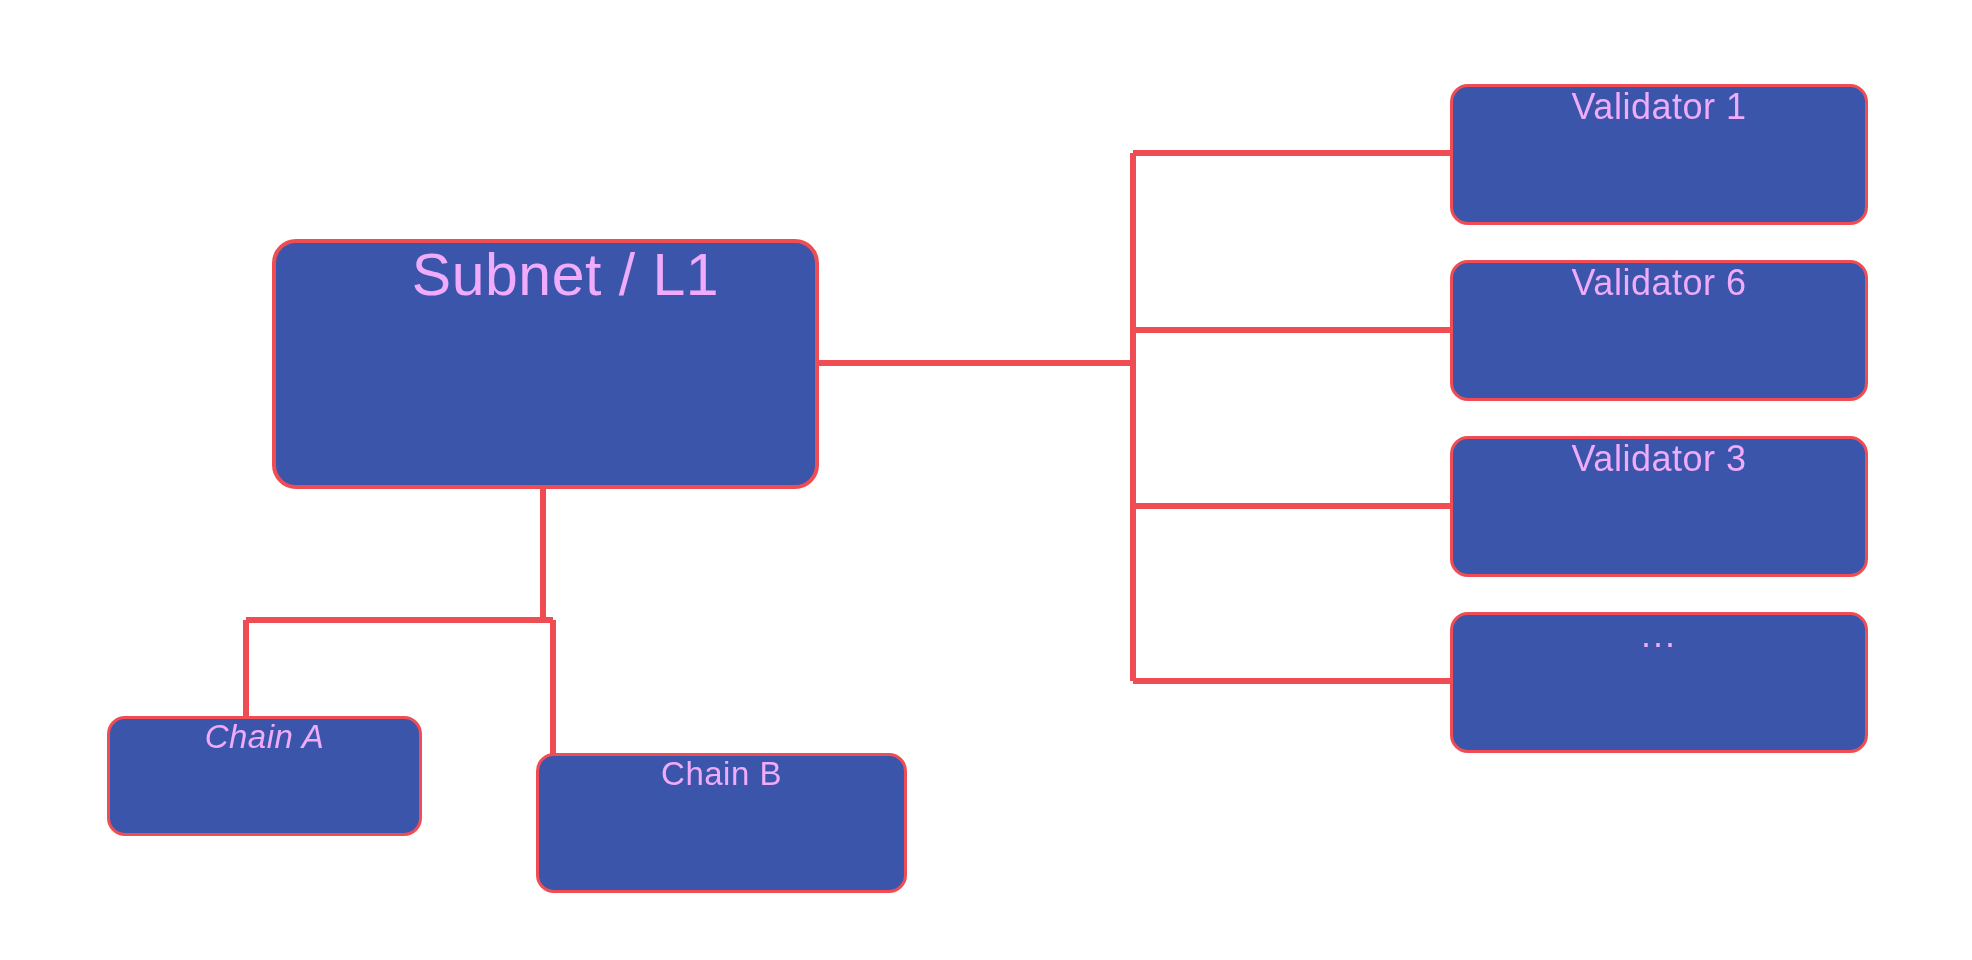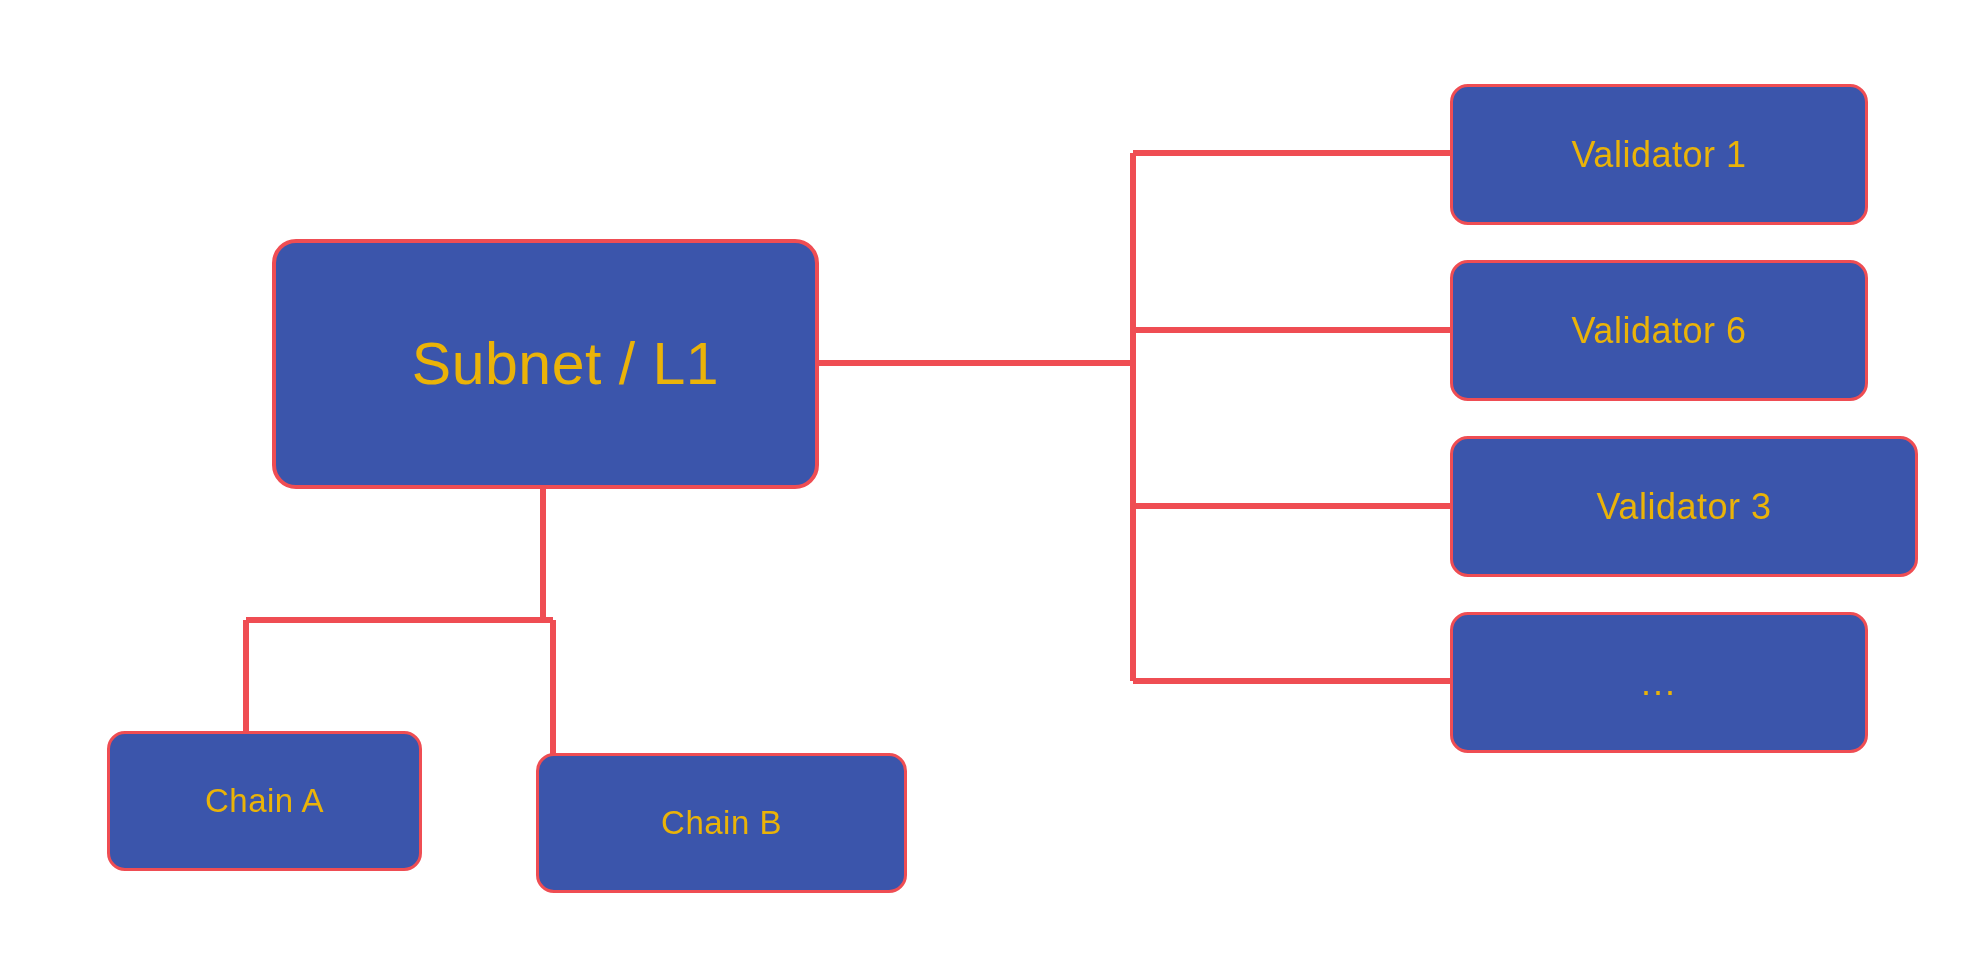--- a/index.html
+++ b/index.html
@@ -23,26 +23,25 @@
     position: absolute;
     left: 0;
     top: 0;
     width: 1972px;
     height: 960px;
   }
   .node {
     position: absolute;
     box-sizing: border-box;
     display: flex;
-    align-items: center;
     justify-content: center;
     background: #3b55ab;
     border: 3px solid #ef4d53;
     border-radius: 18px;
-    color: #eab308;
+    color: #f0abfc;
     text-align: center;
     line-height: 1.1;
     z-index: 2;
   }
   .node-label {
     display: block;
     white-space: nowrap;
     letter-spacing: 0.5px;
   }
 
@@ -66,36 +65,37 @@
   }
   #node-validator-2 {
     left: 1450px;
     top: 260px;
     width: 418px;
     height: 141px;
   }
   #node-validator-3 {
     left: 1450px;
     top: 436px;
-    width: 468px;
+    width: 418px;
     height: 141px;
   }
   #node-validator-more {
     left: 1450px;
     top: 612px;
     width: 418px;
     height: 141px;
   }
   .validator .node-label { font-size: 36px; }
 
   #node-chain-a {
     left: 107px;
-    top: 731px;
+    top: 716px;
     width: 315px;
-    height: 140px;
+    height: 120px;
+    font-style: italic;
   }
   #node-chain-b {
     left: 536px;
     top: 753px;
     width: 371px;
     height: 140px;
   }
   .chain .node-label { font-size: 33px; }
 
   #node-validator-more .node-label {

